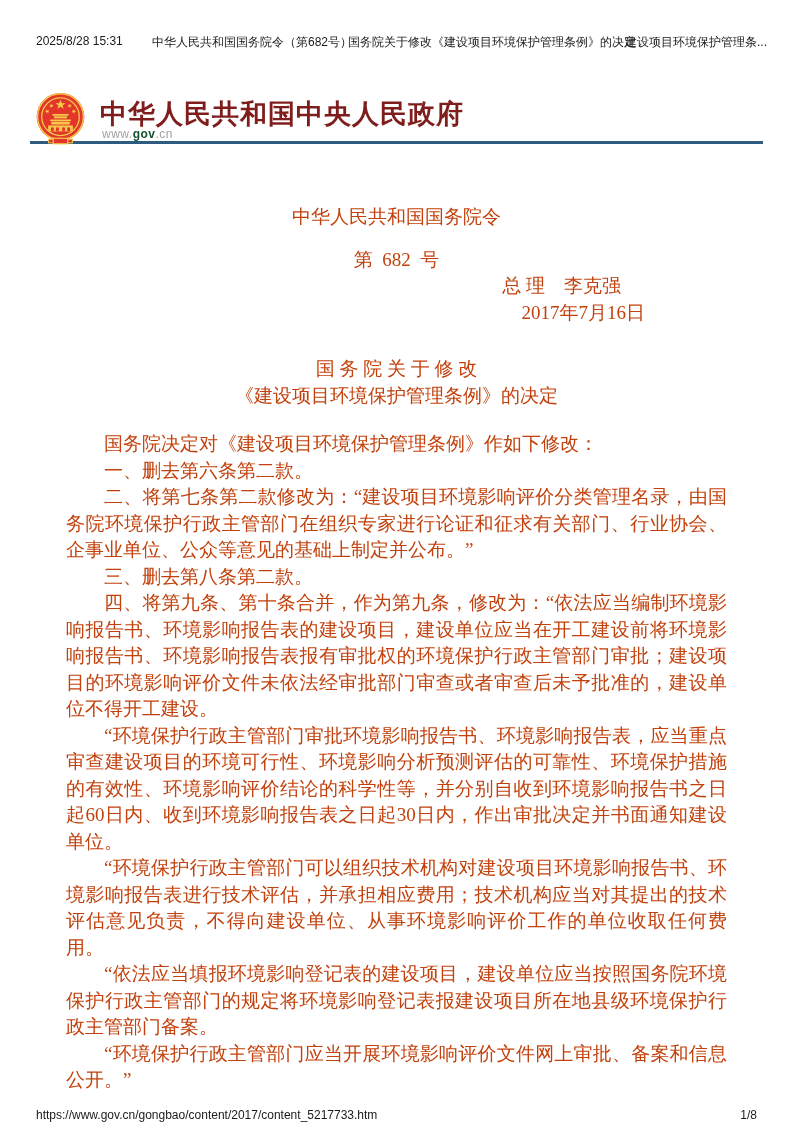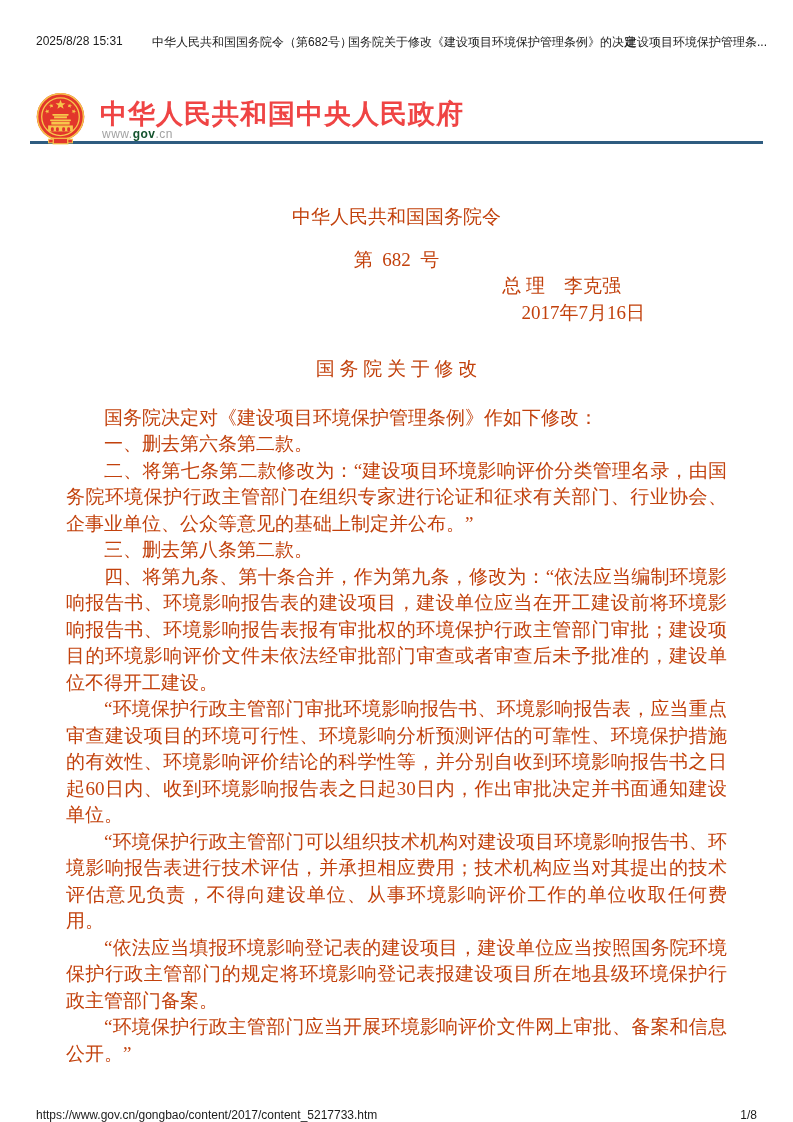--- a/index.html
+++ b/index.html
@@ -29,21 +29,21 @@
   .pf-url{position:absolute;left:36px;top:0;white-space:nowrap;}
   .pf-page{position:absolute;right:36px;top:0;}
 
   
   .site-header{position:absolute;left:0;top:0;right:0;height:130px;}
   .emblem{position:absolute;left:33px;top:68px;width:55px;height:55px;z-index:2;}
   .brand-title{
     position:absolute;left:100px;top:72px;
     font-family:"Liberation Sans","DejaVu Sans",sans-serif;
     font-size:27px;font-weight:bold;letter-spacing:1px;
-    color:#ef4444;white-space:nowrap;
+    color:#7f1d1d;white-space:nowrap;
   }
   .brand-url{
     position:absolute;left:102px;top:103px;
     font-family:"Liberation Sans","DejaVu Sans",sans-serif;
     font-size:12px;color:#a2a2a2;letter-spacing:.5px;
   }
   .brand-url .gov{color:#14532d;font-weight:bold;text-align:center;}
   .header-rule{
     position:absolute;left:30px;top:117px;width:733px;height:3px;
     background:#2e5c80;z-index:1;
@@ -119,20 +119,21 @@
     <div class="decree-no">第  682  号</div>
 
 
     <div class="signature">
       <div class="sig-name">总 理　李克强</div>
       <div class="sig-date">2017年7月16日</div>
     </div>
 
     <div class="section-heading">
       <div class="sh-line">国 务 院 关 于 修 改</div>
+      <div class="sh-line">《建设项目环境保护管理条例》的决定</div>
     </div>
 
     <div class="body-block">
       <p class="para">国务院决定对《建设项目环境保护管理条例》作如下修改：</p>
       <p class="para">一、删去第六条第二款。</p>
       <p class="para">二、将第七条第二款修改为：“建设项目环境影响评价分类管理名录，由国务院环境保护行政主管部门在组织专家进行论证和征求有关部门、行业协会、企事业单位、公众等意见的基础上制定并公布。”</p>
       <p class="para">三、删去第八条第二款。</p>
       <p class="para">四、将第九条、第十条合并，作为第九条，修改为：“依法应当编制环境影响报告书、环境影响报告表的建设项目，建设单位应当在开工建设前将环境影响报告书、环境影响报告表报有审批权的环境保护行政主管部门审批；建设项目的环境影响评价文件未依法经审批部门审查或者审查后未予批准的，建设单位不得开工建设。</p>
       <p class="para">“环境保护行政主管部门审批环境影响报告书、环境影响报告表，应当重点审查建设项目的环境可行性、环境影响分析预测评估的可靠性、环境保护措施的有效性、环境影响评价结论的科学性等，并分别自收到环境影响报告书之日起60日内、收到环境影响报告表之日起30日内，作出审批决定并书面通知建设单位。</p>
       <p class="para">“环境保护行政主管部门可以组织技术机构对建设项目环境影响报告书、环境影响报告表进行技术评估，并承担相应费用；技术机构应当对其提出的技术评估意见负责，不得向建设单位、从事环境影响评价工作的单位收取任何费用。</p>

